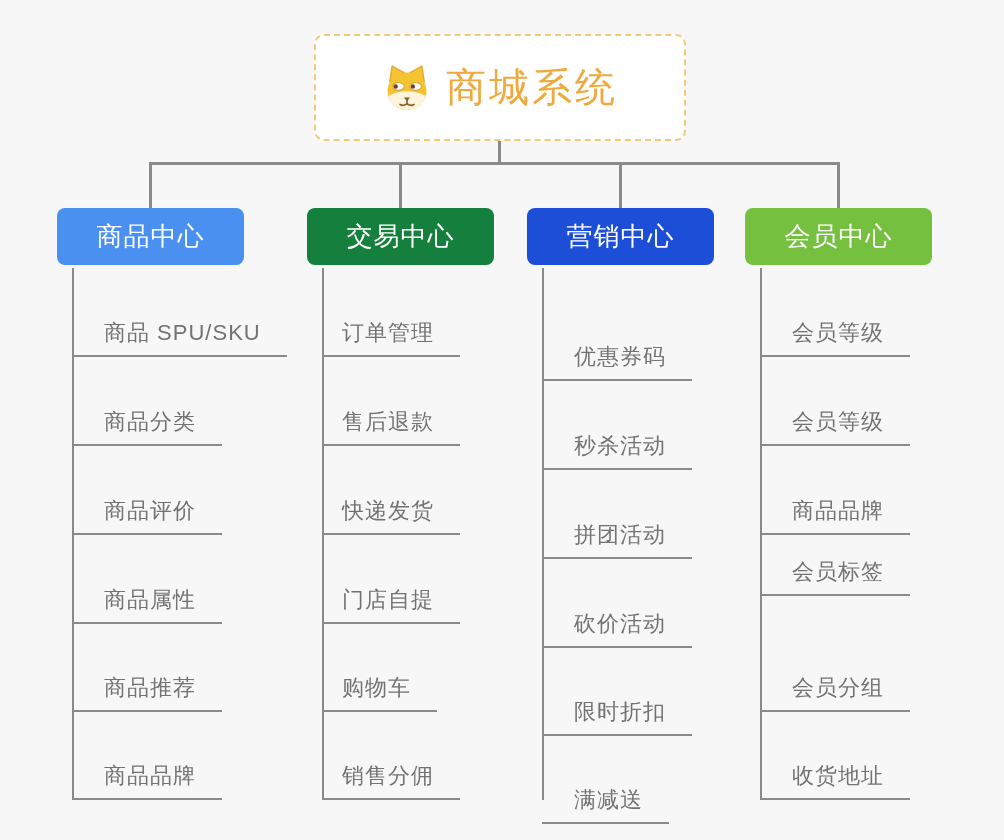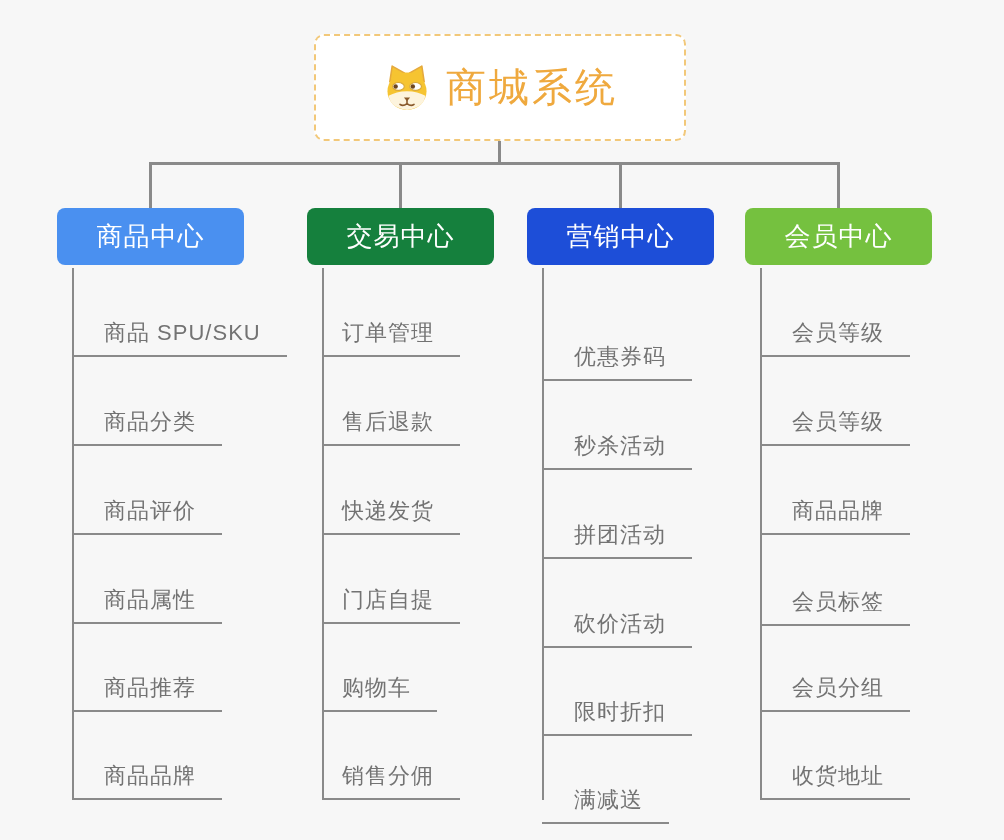--- a/index.html
+++ b/index.html
@@ -111,17 +111,17 @@
   <div class="item c3" style="top:315px">优惠券码</div>
   <div class="item c3" style="top:404px">秒杀活动</div>
   <div class="item c3" style="top:493px">拼团活动</div>
   <div class="item c3" style="top:582px">砍价活动</div>
   <div class="item c3" style="top:670px">限时折扣</div>
   <div class="item c3" style="top:758px">满减送</div>
 
   <div class="item c4" style="top:315px">会员等级</div>
   <div class="item c4" style="top:404px">会员等级</div>
   <div class="item c4" style="top:493px">商品品牌</div>
-  <div class="item c4" style="top:584px">会员标签</div>
+  <div class="item c4" style="top:554px">会员标签</div>
   <div class="item c4" style="top:670px">会员分组</div>
   <div class="item c4" style="top:758px">收货地址</div>
 
 </div>
 
 </body></html>

